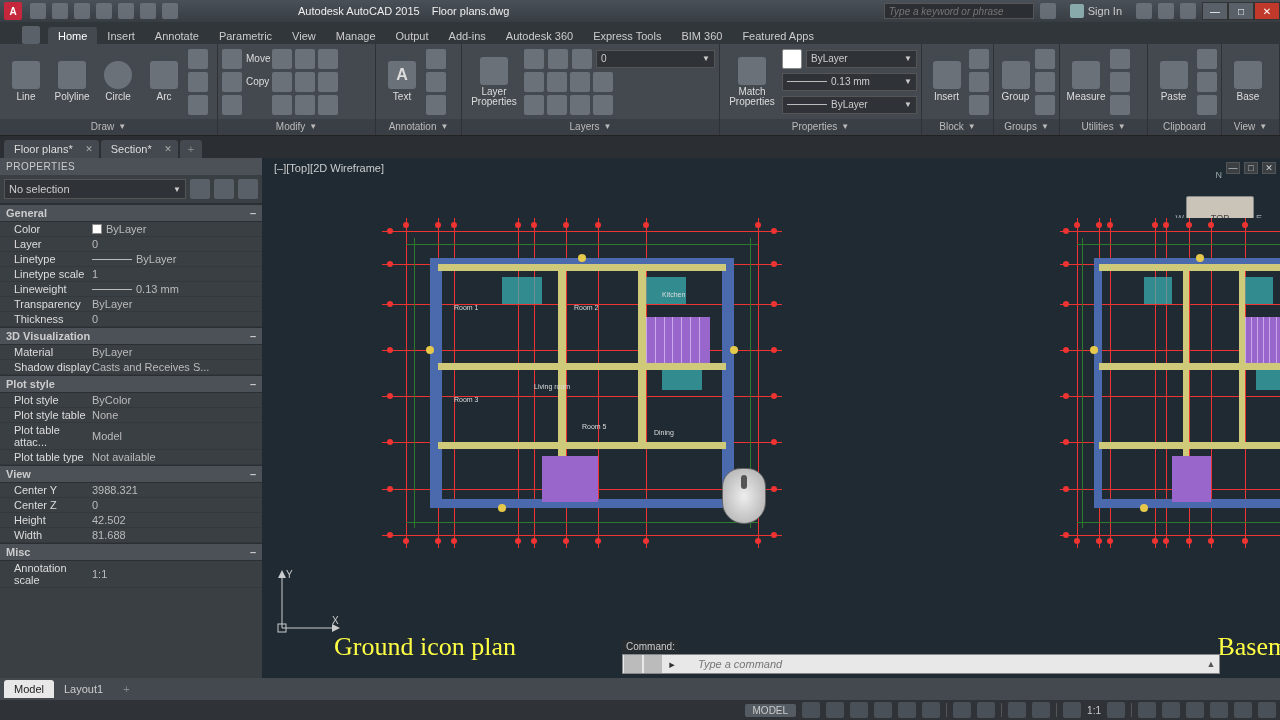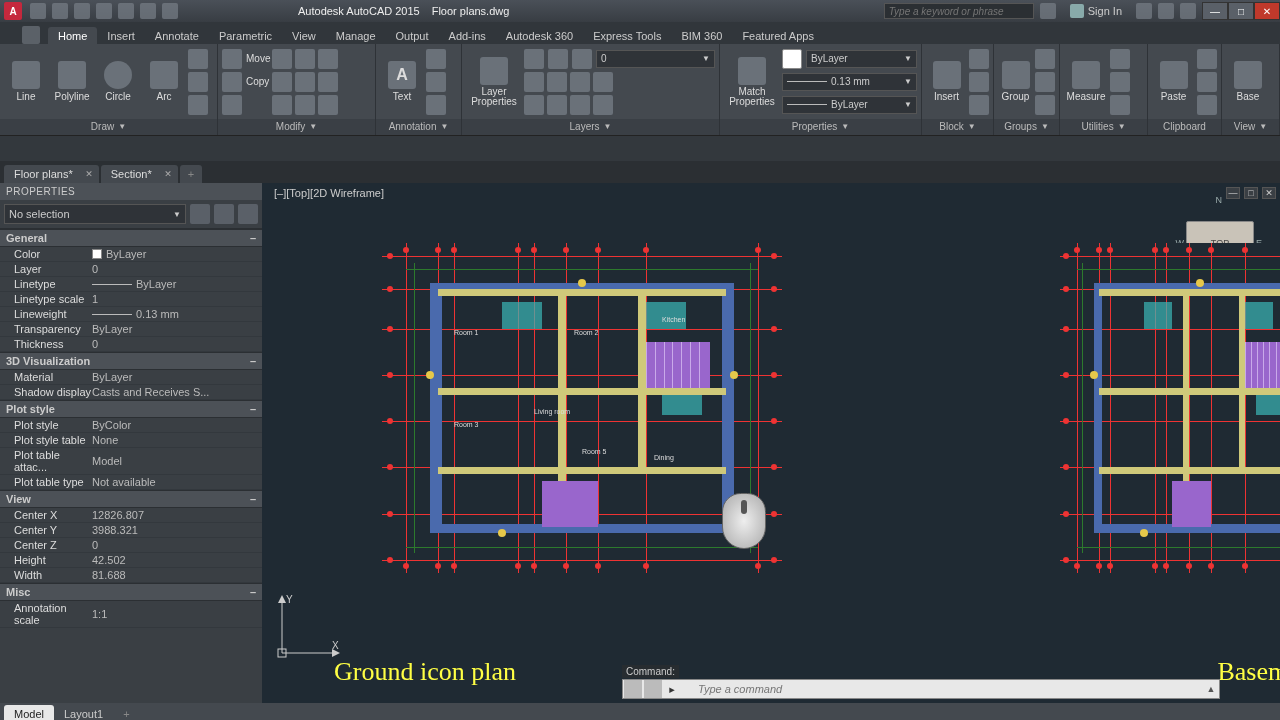--- a/index.html
+++ b/index.html
@@ -36,21 +36,21 @@
   .panel-title .dd{font-size:8px;}
   .bigbtn { display:flex;flex-direction:column;align-items:center;justify-content:center;width:44px;height:58px;gap:2px;cursor:pointer;}
   .bigbtn .ic { width:28px;height:28px;background:#6a7179;border-radius:3px;}
   .smbtn { width:20px;height:20px;background:#6a7179;border-radius:2px;cursor:pointer;}
   .col3 { display:flex;flex-direction:column;gap:3px;}
   .row-icons{display:flex;gap:3px;}
   .labelrow{display:flex;align-items:center;gap:4px;font-size:10px;height:20px;}
   .ribbon select,.ribbon .combo{height:18px;background:#2f3338;border:1px solid #555;color:#ccc;font-size:10px;padding:0 4px;}
   
   
-  .ftabs { height:22px;background:#2b2f33;display:flex;align-items:end;padding-left:4px;font-size:11px;margin-top:25px;}
+  .ftabs { height:22px;background:#2b2f33;display:flex;align-items:end;padding-left:4px;font-size:11px;}
   .ftab { padding:3px 26px 3px 10px; background:#44494f;color:#ddd;border-top-left-radius:3px;border-top-right-radius:3px;margin-right:2px;position:relative;cursor:pointer;}
   .ftab .x{position:absolute;right:6px;top:4px;font-size:9px;color:#aaa;}
   .ftab.plus{padding:3px 8px;color:#888;}
   
   
   .main { display:flex; height: calc(720px - 22px - 22px - 92px - 22px - 22px - 20px); }
   
   
   .props { width:262px; background:#3a3f44; color:#ccc; font-size:11px; display:flex;flex-direction:column;}
   .props-title { background:#4c5157;padding:3px 6px;font-size:10px;letter-spacing:.5px;}
@@ -512,24 +512,20 @@
           <div class="k">Plot table attac...</div>
           <div class="v">Model</div>
         </div>
         <div class="prop-row">
           <div class="k">Plot table type</div>
           <div class="v">Not available</div>
         </div>
         <div class="cat">
           <span>View</span>
           <span>–</span>
-        </div>
-        <div class="prop-row">
-          <div class="k">Center X</div>
-          <div class="v">12826.807</div>
         </div>
         <div class="prop-row">
           <div class="k">Center Y</div>
           <div class="v">3988.321</div>
         </div>
         <div class="prop-row">
           <div class="k">Center Z</div>
           <div class="v">0</div>
         </div>
         <div class="prop-row">

